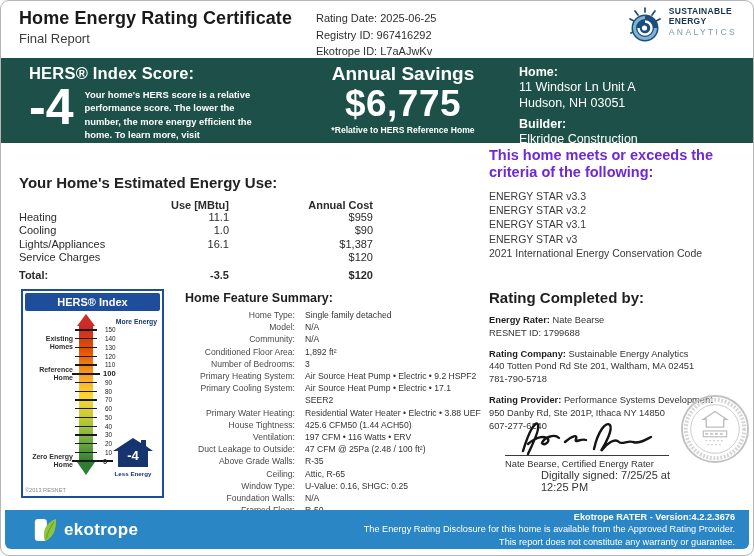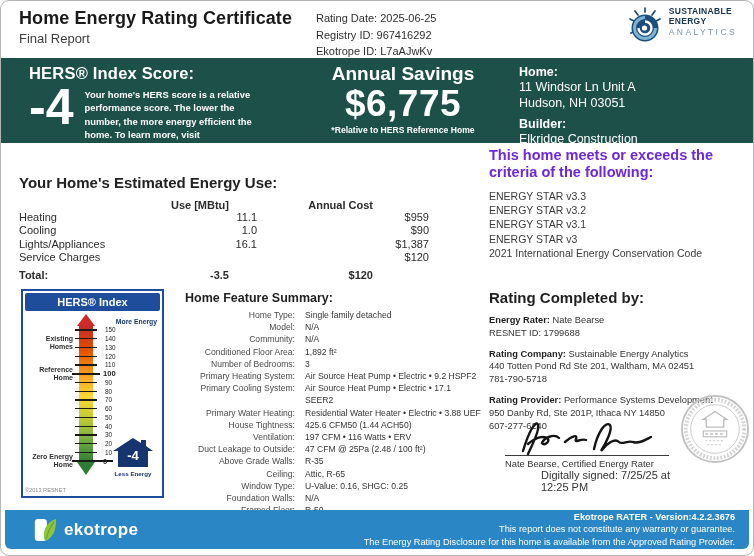--- a/index.html
+++ b/index.html
@@ -32,21 +32,21 @@
   .b-right{ position:absolute; left:518px; top:7px; font-size:12.5px; line-height:1.22; }
   .b-right .lbl{ font-weight:700; }
   .b-right .gap{ height:6px; }
 
   
   .energy{ position:absolute; left:18px; top:148px; width:356px;margin-top:25px; }
   .energy h2{ font-size:15px; font-weight:700; color:#222; }
   .e-head,.e-row,.e-total{ display:grid; grid-template-columns:142px 68px 144px; font-size:11px; color:#2b2b2b; }
   .e-head{ margin-top:8px; font-weight:700; }
   .e-head span:nth-child(2), .e-head span:nth-child(3){ text-align:right; }
-  .e-row{ line-height:13.4px;gap:28px; }
+  .e-row{ line-height:13.4px; }
   .e-use,.e-cost{ text-align:right; }
   .e-total{ font-weight:700; margin-top:3px; line-height:14px; }
   .e-total span:nth-child(2), .e-total span:nth-child(3){ text-align:right; }
 
   
   .criteria{ position:absolute; left:488px; top:146px; width:260px; }
   .criteria h2{ font-size:14.5px; font-weight:700; color:#6d28d9; line-height:1.2; }
   .criteria-item{ font-size:10.5px; color:#3a3a3a; line-height:14.3px; }
   .criteria .list{ margin-top:7px; }
 
@@ -380,18 +380,18 @@
     <div class="f-brand">
       <svg width="24" height="28" viewBox="0 0 26 30">
         <rect x="2" y="3" width="13" height="24" rx="3.5" fill="#ffffff"></rect>
         <path d="M13 27 C9 16 15 6 25 3 C25.5 15 21 24 13 27 Z" fill="#8dc63f"></path>
         <path d="M14 25 C16 18 19 11 23 6" stroke="#6ea52e" stroke-width="1.3" fill="none"></path>
       </svg>
       <span class="name">ekotrope</span>
     </div>
     <div class="f-right">
       <div class="v">Ekotrope RATER - Version:4.2.2.3676</div>
+      <div>The Energy Rating Disclosure for this home is available from the Approved Rating Provider.</div>
       <div>This report does not constitute any warranty or guarantee.</div>
-      <div>The Energy Rating Disclosure for this home is available from the Approved Rating Provider.</div>
     </div>
   </div>
 
 </div>
 
 </body></html>

